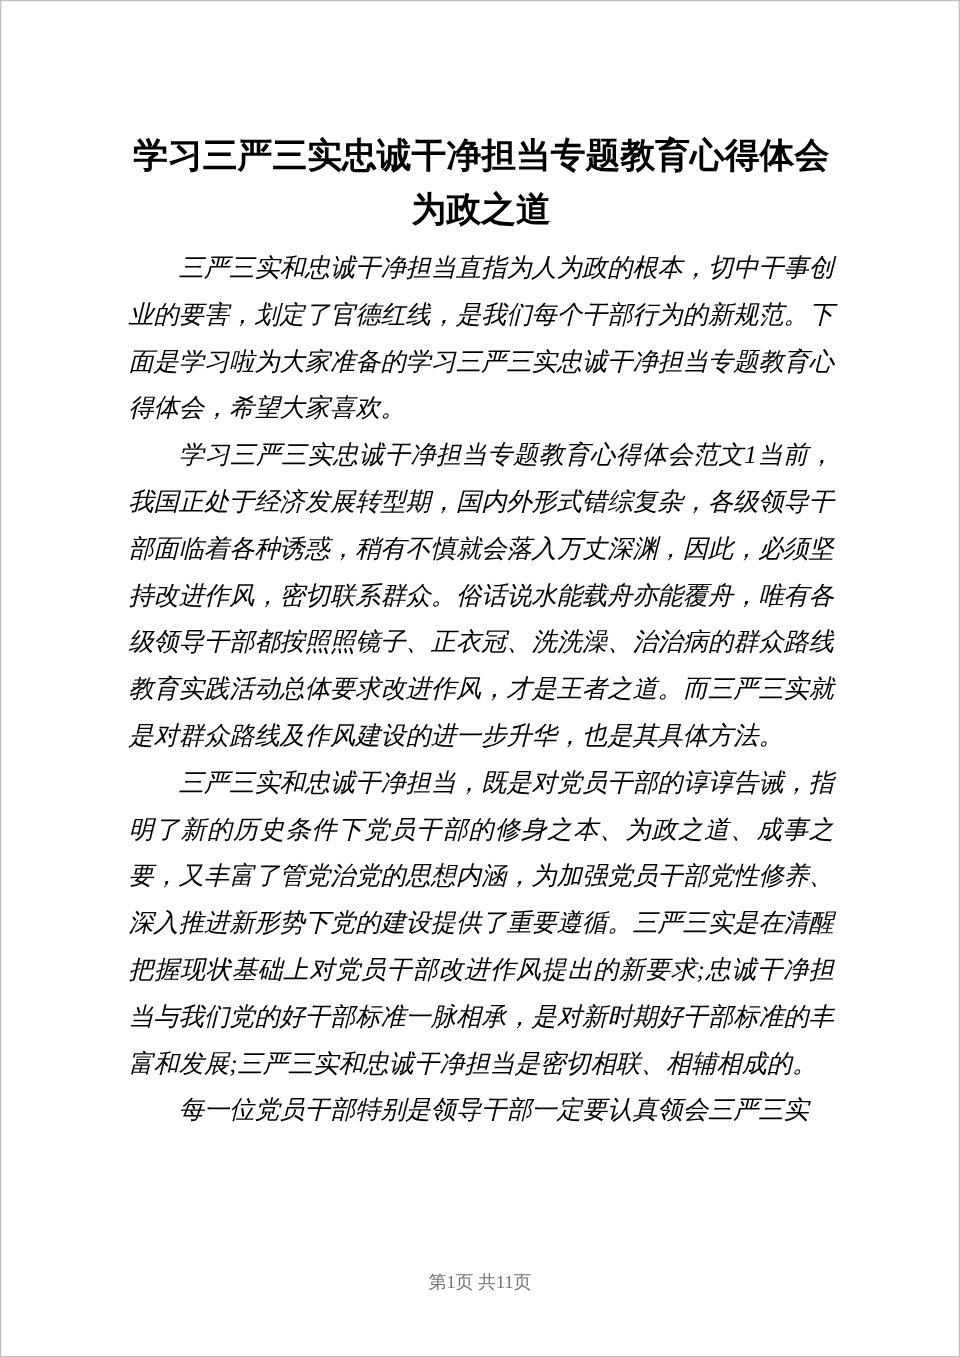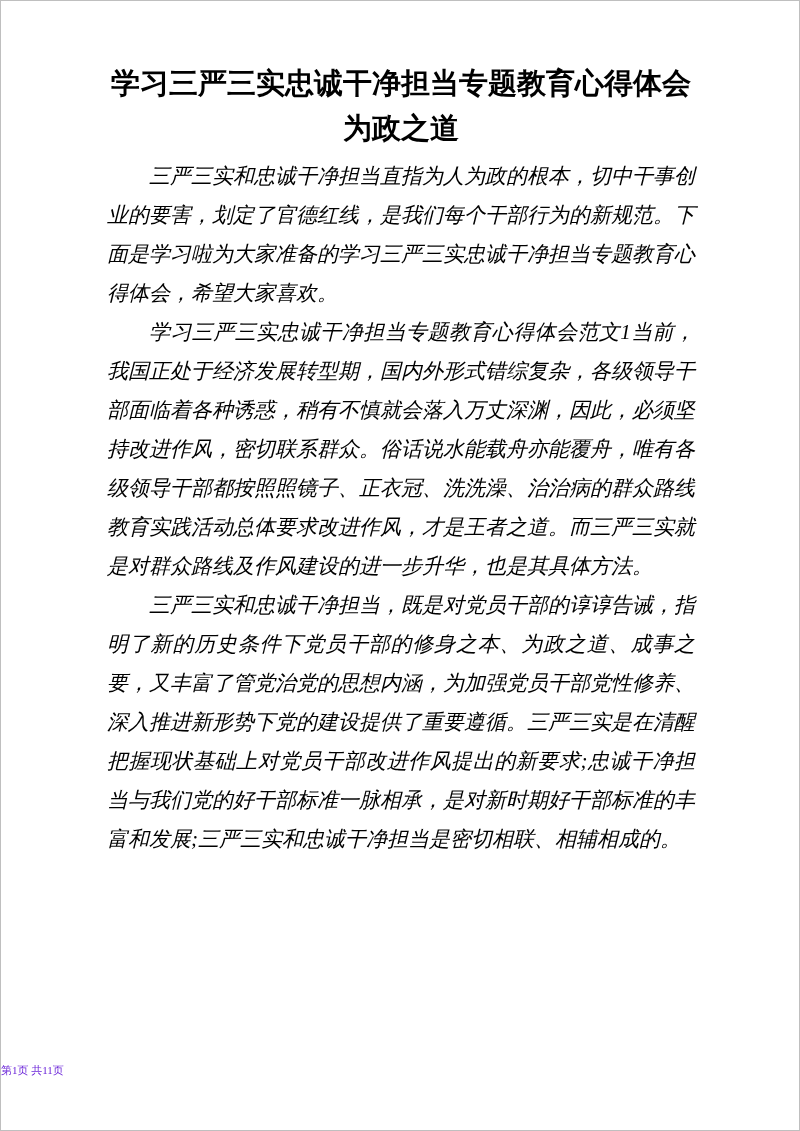--- a/index.html
+++ b/index.html
@@ -7,21 +7,21 @@
     padding: 0;
     background: #ffffff;
   }
   .page {
     position: relative;
     width: 800px;
     height: 1131px;
     box-sizing: border-box;
     background: #ffffff;
     border: 1px solid #bfbfbf;
-    padding: 60px 104px 0 106px;
+    padding: 107px 104px 0 106px;
     overflow: hidden;
     font-family: "Liberation Serif", "DejaVu Serif", serif;
     color: #000000;
   }
   .doc-title {
     margin: 0 0 6px 0;
     font-size: 29px;
     font-weight: bold;
     text-align: center;
     line-height: 45px;
@@ -37,38 +37,39 @@
     text-justify: inter-ideograph;
     text-indent: 2em;
     word-break: break-all;
     font-style: italic;
   }
   .page-footer {
     position: absolute;
     left: 0;
     right: 0;
     bottom: 52px;
-    text-align: left;
-    font-size: 11px;
-    color: #6d28d9;
+    text-align: center;
+    font-size: 15px;
+    color: #737373;
   }
 </style>
 </head>
 <body>
 
 <div class="page">
 
   <h1 class="doc-title">
     <span class="title-line">学习三严三实忠诚干净担当专题教育心得体会</span>
     <span class="title-line">为政之道</span>
   </h1>
 
   <div class="doc-body">
     <p>三严三实和忠诚干净担当直指为人为政的根本，切中干事创业的要害，划定了官德红线，是我们每个干部行为的新规范。下面是学习啦为大家准备的学习三严三实忠诚干净担当专题教育心得体会，希望大家喜欢。</p>
     <p>学习三严三实忠诚干净担当专题教育心得体会范文1当前，我国正处于经济发展转型期，国内外形式错综复杂，各级领导干部面临着各种诱惑，稍有不慎就会落入万丈深渊，因此，必须坚持改进作风，密切联系群众。俗话说水能载舟亦能覆舟，唯有各级领导干部都按照照镜子、正衣冠、洗洗澡、治治病的群众路线教育实践活动总体要求改进作风，才是王者之道。而三严三实就是对群众路线及作风建设的进一步升华，也是其具体方法。</p>
     <p>三严三实和忠诚干净担当，既是对党员干部的谆谆告诫，指明了新的历史条件下党员干部的修身之本、为政之道、成事之要，又丰富了管党治党的思想内涵，为加强党员干部党性修养、深入推进新形势下党的建设提供了重要遵循。三严三实是在清醒把握现状基础上对党员干部改进作风提出的新要求;忠诚干净担当与我们党的好干部标准一脉相承，是对新时期好干部标准的丰富和发展;三严三实和忠诚干净担当是密切相联、相辅相成的。</p>
+    <p>每一位党员干部特别是领导干部一定要认真领会三严三实</p>
   </div>
 
   <div class="page-footer">
     <span>第1页 共11页</span>
   </div>
 
 </div>
 
 </body></html>

